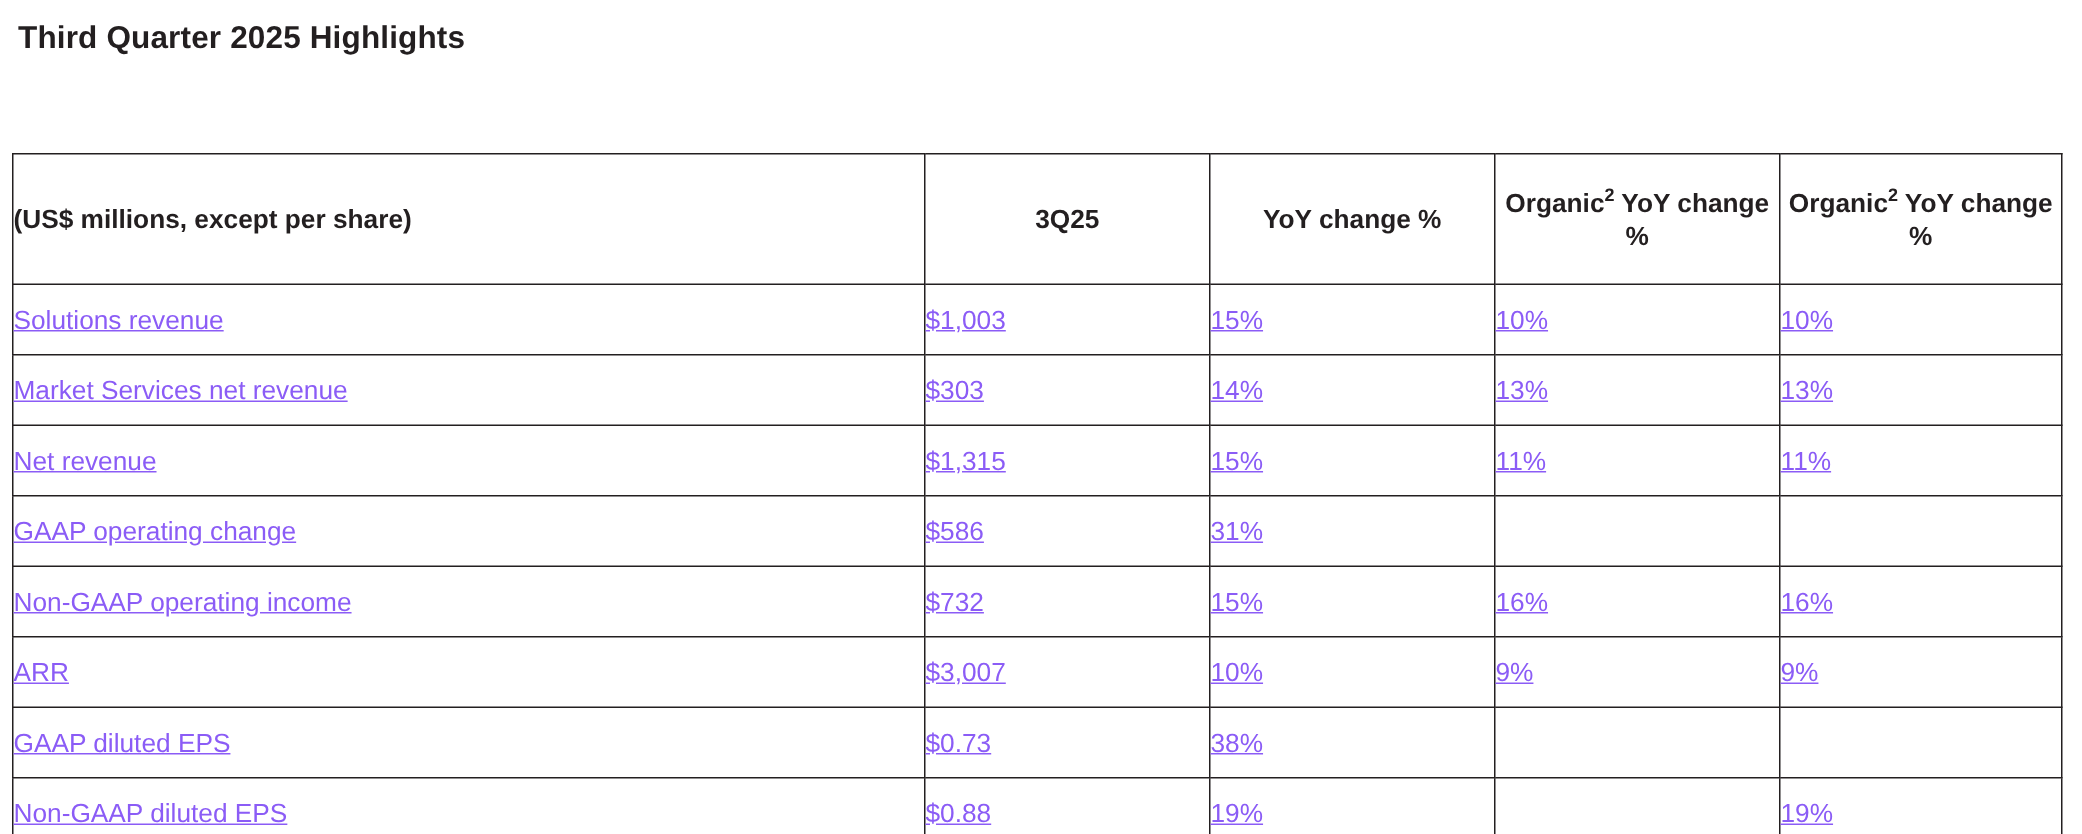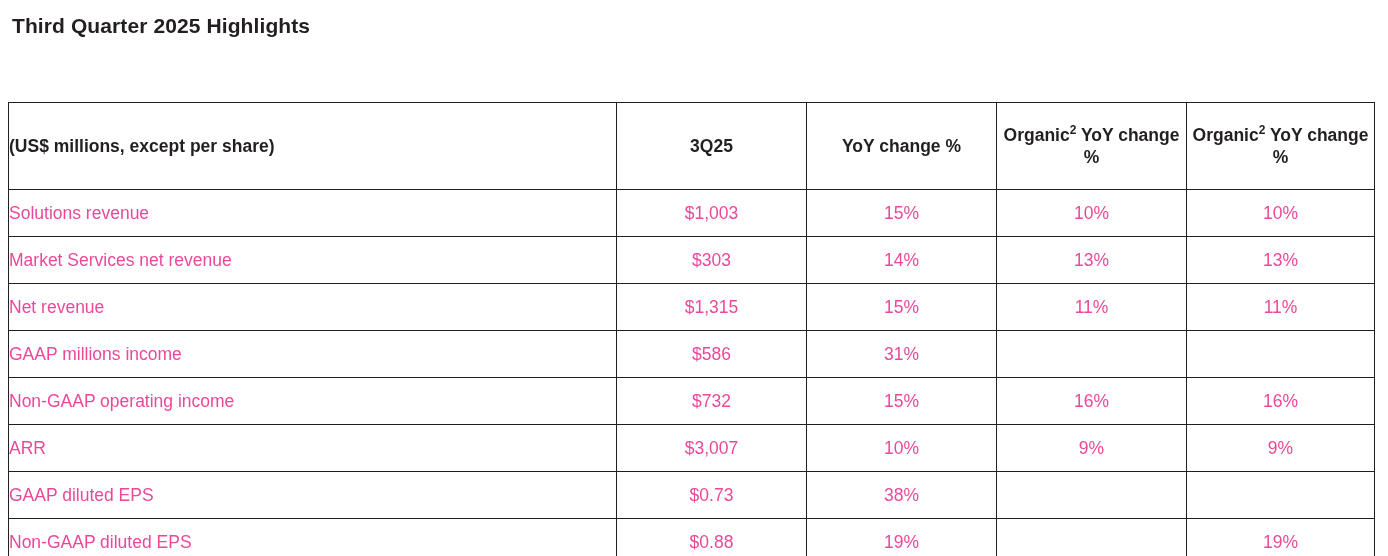--- a/index.html
+++ b/index.html
@@ -71,29 +71,30 @@
     padding: 0 6px;
   }
   th sup {
     font-size: 12px;
     vertical-align: super;
     line-height: 0;
   }
   tbody td {
     font-size: 17.5px;
     height: 46px;
-    color: #ec4899;
+    color: #8b5cf6;
+    text-decoration: underline;
   }
   td.row-label {
     text-align: left;
     padding-left: 8px;
     font-weight: normal;
   }
   td.num {
-    text-align: center;
+    text-align: left;
   }
 </style>
 </head>
 <body>
 
 <div class="page">
 
   <h1 class="page-title">Third Quarter 2025 Highlights</h1>
 
   <div class="table-wrap">
@@ -130,21 +131,21 @@
           <td class="num">13%</td>
         </tr>
         <tr>
           <td class="row-label">Net revenue</td>
           <td class="num">$1,315</td>
           <td class="num">15%</td>
           <td class="num">11%</td>
           <td class="num">11%</td>
         </tr>
         <tr>
-          <td class="row-label">GAAP millions income</td>
+          <td class="row-label">GAAP operating change</td>
           <td class="num">$586</td>
           <td class="num">31%</td>
           <td class="num"></td>
           <td class="num"></td>
         </tr>
         <tr>
           <td class="row-label">Non-GAAP operating income</td>
           <td class="num">$732</td>
           <td class="num">15%</td>
           <td class="num">16%</td>

